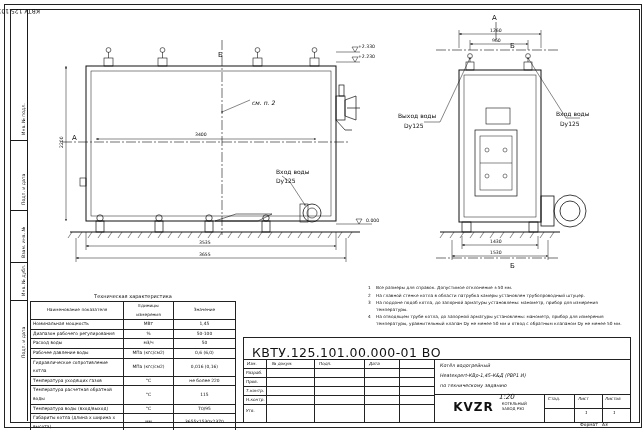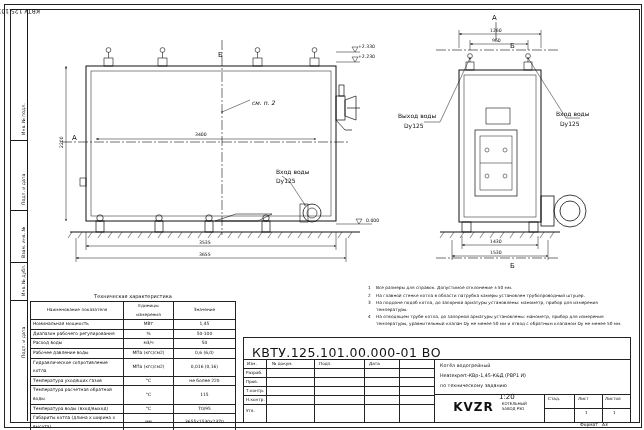--- a/index.html
+++ b/index.html
@@ -24,21 +24,21 @@
   .spec td{height:8.6px;line-height:8.6px;}
   .spec .c1{width:96px;}
   .spec .c2{width:48px;text-align:center;}
   .spec .c3{width:60px;text-align:center;}
   .spec .hdr{text-align:center;font-size:4.3px;}
   .spec-title{position:absolute;left:30px;top:293px;width:206px;text-align:center;font-size:5px;}
 
   
   .stamp{position:absolute;left:243px;top:337px;width:386px;height:84px;border:1px solid #222;}
   .sline{position:absolute;background:#222;}
-  .stxt{position:absolute;font-size:4.2px;white-space:pre;color:#111;}
+  .stxt{position:absolute;font-size:4.2px;white-space:pre;color:#111;font-style:italic;}
   .code{position:absolute;left:252px;top:345px;font-size:12.5px;letter-spacing:.4px;}
   .kvzr{position:absolute;right:10px;bottom:7px;text-align:center;}
   .kvzr .logo{font-size:12px;font-weight:bold;letter-spacing:1px;}
   .kvzr .sub{font-size:3.8px;line-height:1.25;}
 
   
   .notes{position:absolute;left:368px;top:285px;width:262px;font-size:4.3px;line-height:1.45;}
   .notes .row{display:flex;margin-bottom:1.5px;}
   .notes .num{width:8px;flex:none;}
 

